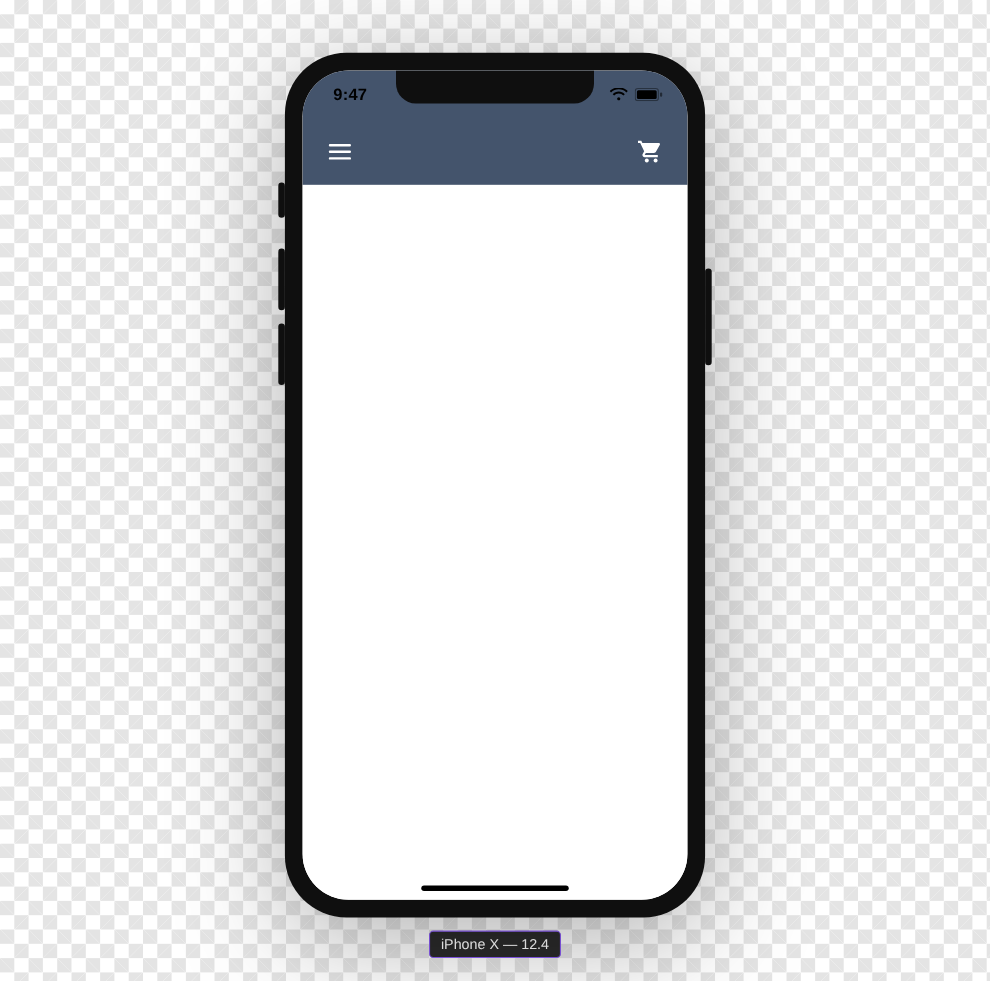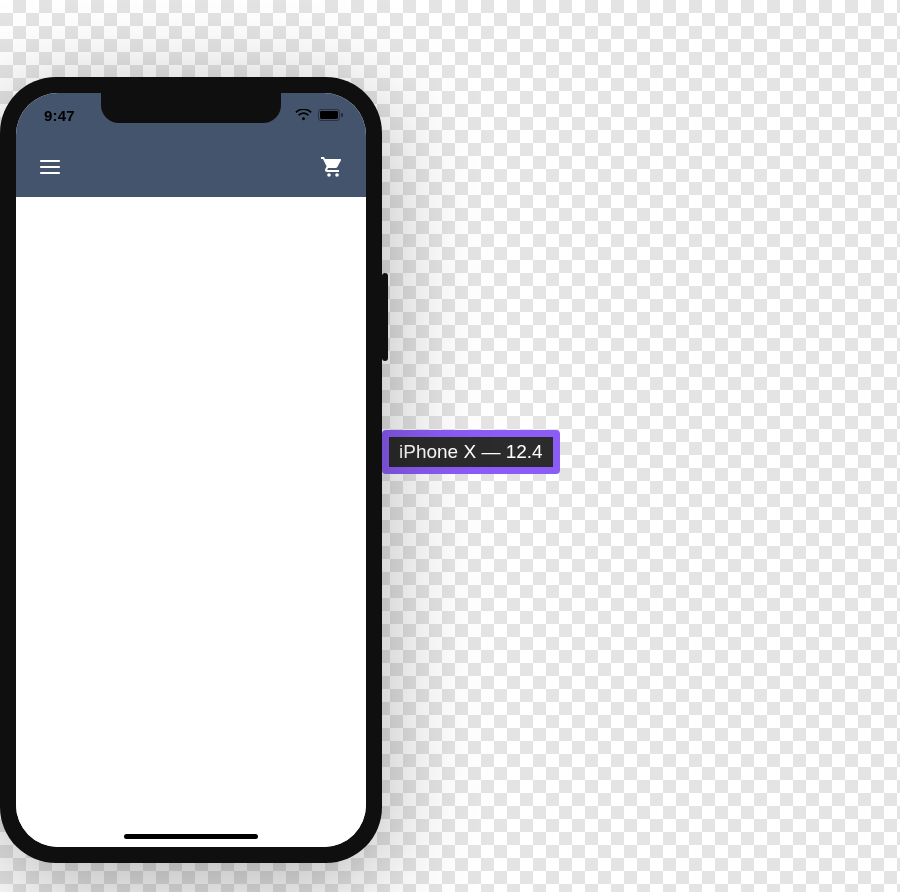--- a/index.html
+++ b/index.html
@@ -18,21 +18,21 @@
       linear-gradient(45deg, transparent 75%, #e4e4e4 75%),
       linear-gradient(-45deg, transparent 75%, #e4e4e4 75%);
     background-size: 26px 26px;
     background-position: 0 0, 0 13px, 13px -13px, -13px 0;
     background-color: #ffffff;
   }
 
   .stage {
     position: absolute; inset: 0;
     display: flex;
-    flex-direction: row;
+    flex-direction: column;
     align-items: center;
     justify-content: flex-start;
   }
 
   
   .phone-wrap {
     position: relative;
     margin-top: 48px;
     width: 382px;
     height: 786px;
@@ -123,24 +123,24 @@
     background: #000;
     border-radius: 3px;
     z-index: 60;
   }
 
   
   .caption {
     margin-top: 12px;
     background: #2b2b2b;
     color: #fff;
-    font-size: 19px;
+    font-size: 13px;
     padding: 4px 10px;
     border-radius: 4px;
-    border: 7px solid #8b5cf6;
+    border: 1px solid #8b5cf6;
     white-space: nowrap;
   }
 </style>
 </head>
 <body>
 
 <div class="checker"></div>
 
 <div class="stage">
 

